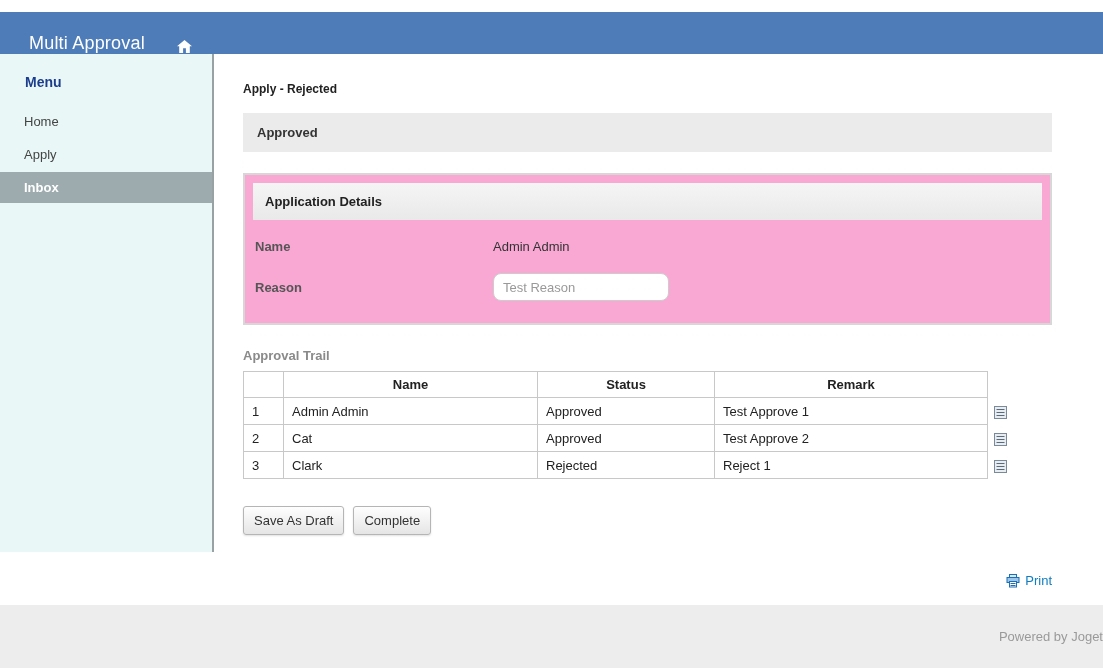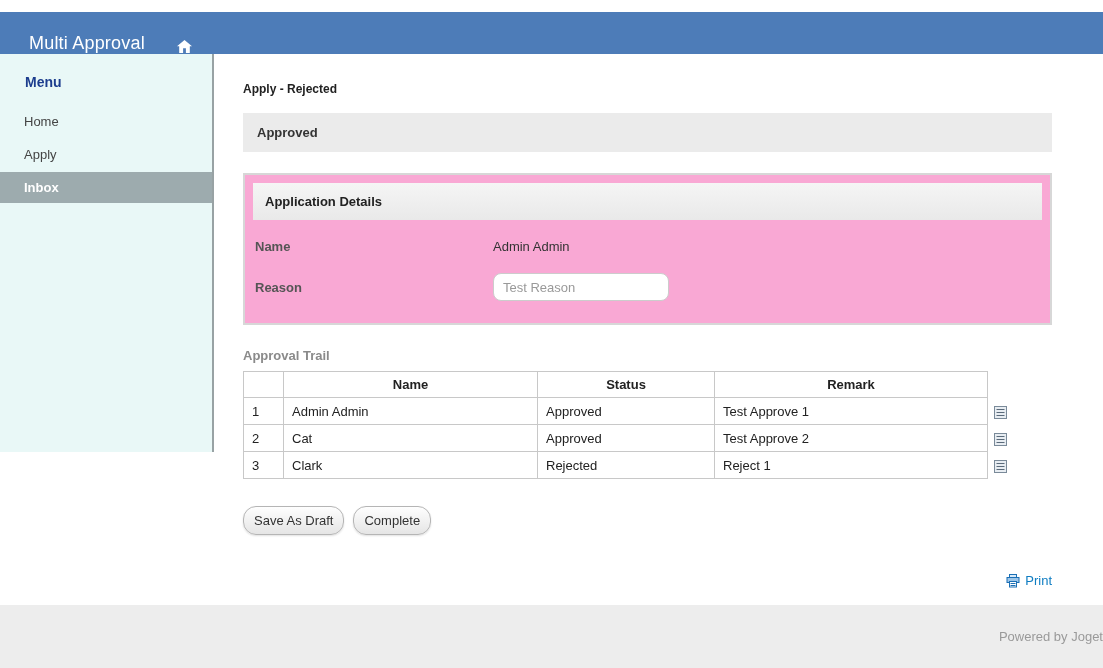--- a/index.html
+++ b/index.html
@@ -24,21 +24,21 @@
   }
   .app-title { color: #fff; font-size: 18px; letter-spacing: .2px; }
   .home-icon { margin-left: 32px; display: flex; align-items: center; cursor: pointer; }
 
   
   .layout { flex: 1 1 auto; display: flex; background: #fff; }
 
   
   .sidebar { width: 214px; flex: 0 0 auto; }
   .sidebar-bg {
-    height: 398px;
+    height: 498px;
     background: var(--sidebar-bg, #e9f8f7);
     border-right: 2px solid #98a2a4;
     padding-top: 16px;
   }
   .menu-title {
     color: var(--menu-title-color, #1c3d8e);
     font-weight: bold;
     font-size: 14px;
     padding: 4px 0 16px 25px;
   }
@@ -105,21 +105,21 @@
   .icon-col { margin-left: 6px; padding-top: 28px; display: flex; flex-direction: column; }
   .row-icon { height: 27px; display: flex; align-items: center; cursor: pointer; }
 
   .btn-row { margin-top: 26px; display: flex; gap: 9px; }
   .btn {
     font-family: inherit;
     font-size: 13px;
     color: #333;
     background: linear-gradient(#fefefe, #e5e5e5);
     border: 1px solid #b5b5b5;
-    border-radius: 13px;
+    border-radius: 3px;
     padding: 6px 10px;
     box-shadow: 0 1px 2px rgba(0,0,0,.12);
     cursor: pointer;
   }
 
   .print-row { display: flex; justify-content: flex-end; align-items: center; margin-top: 38px; gap: 5px; }
   .print-link { color: var(--link-color, #0f7dc2); font-size: 13px; cursor: pointer; }
 
   
   .footer {

